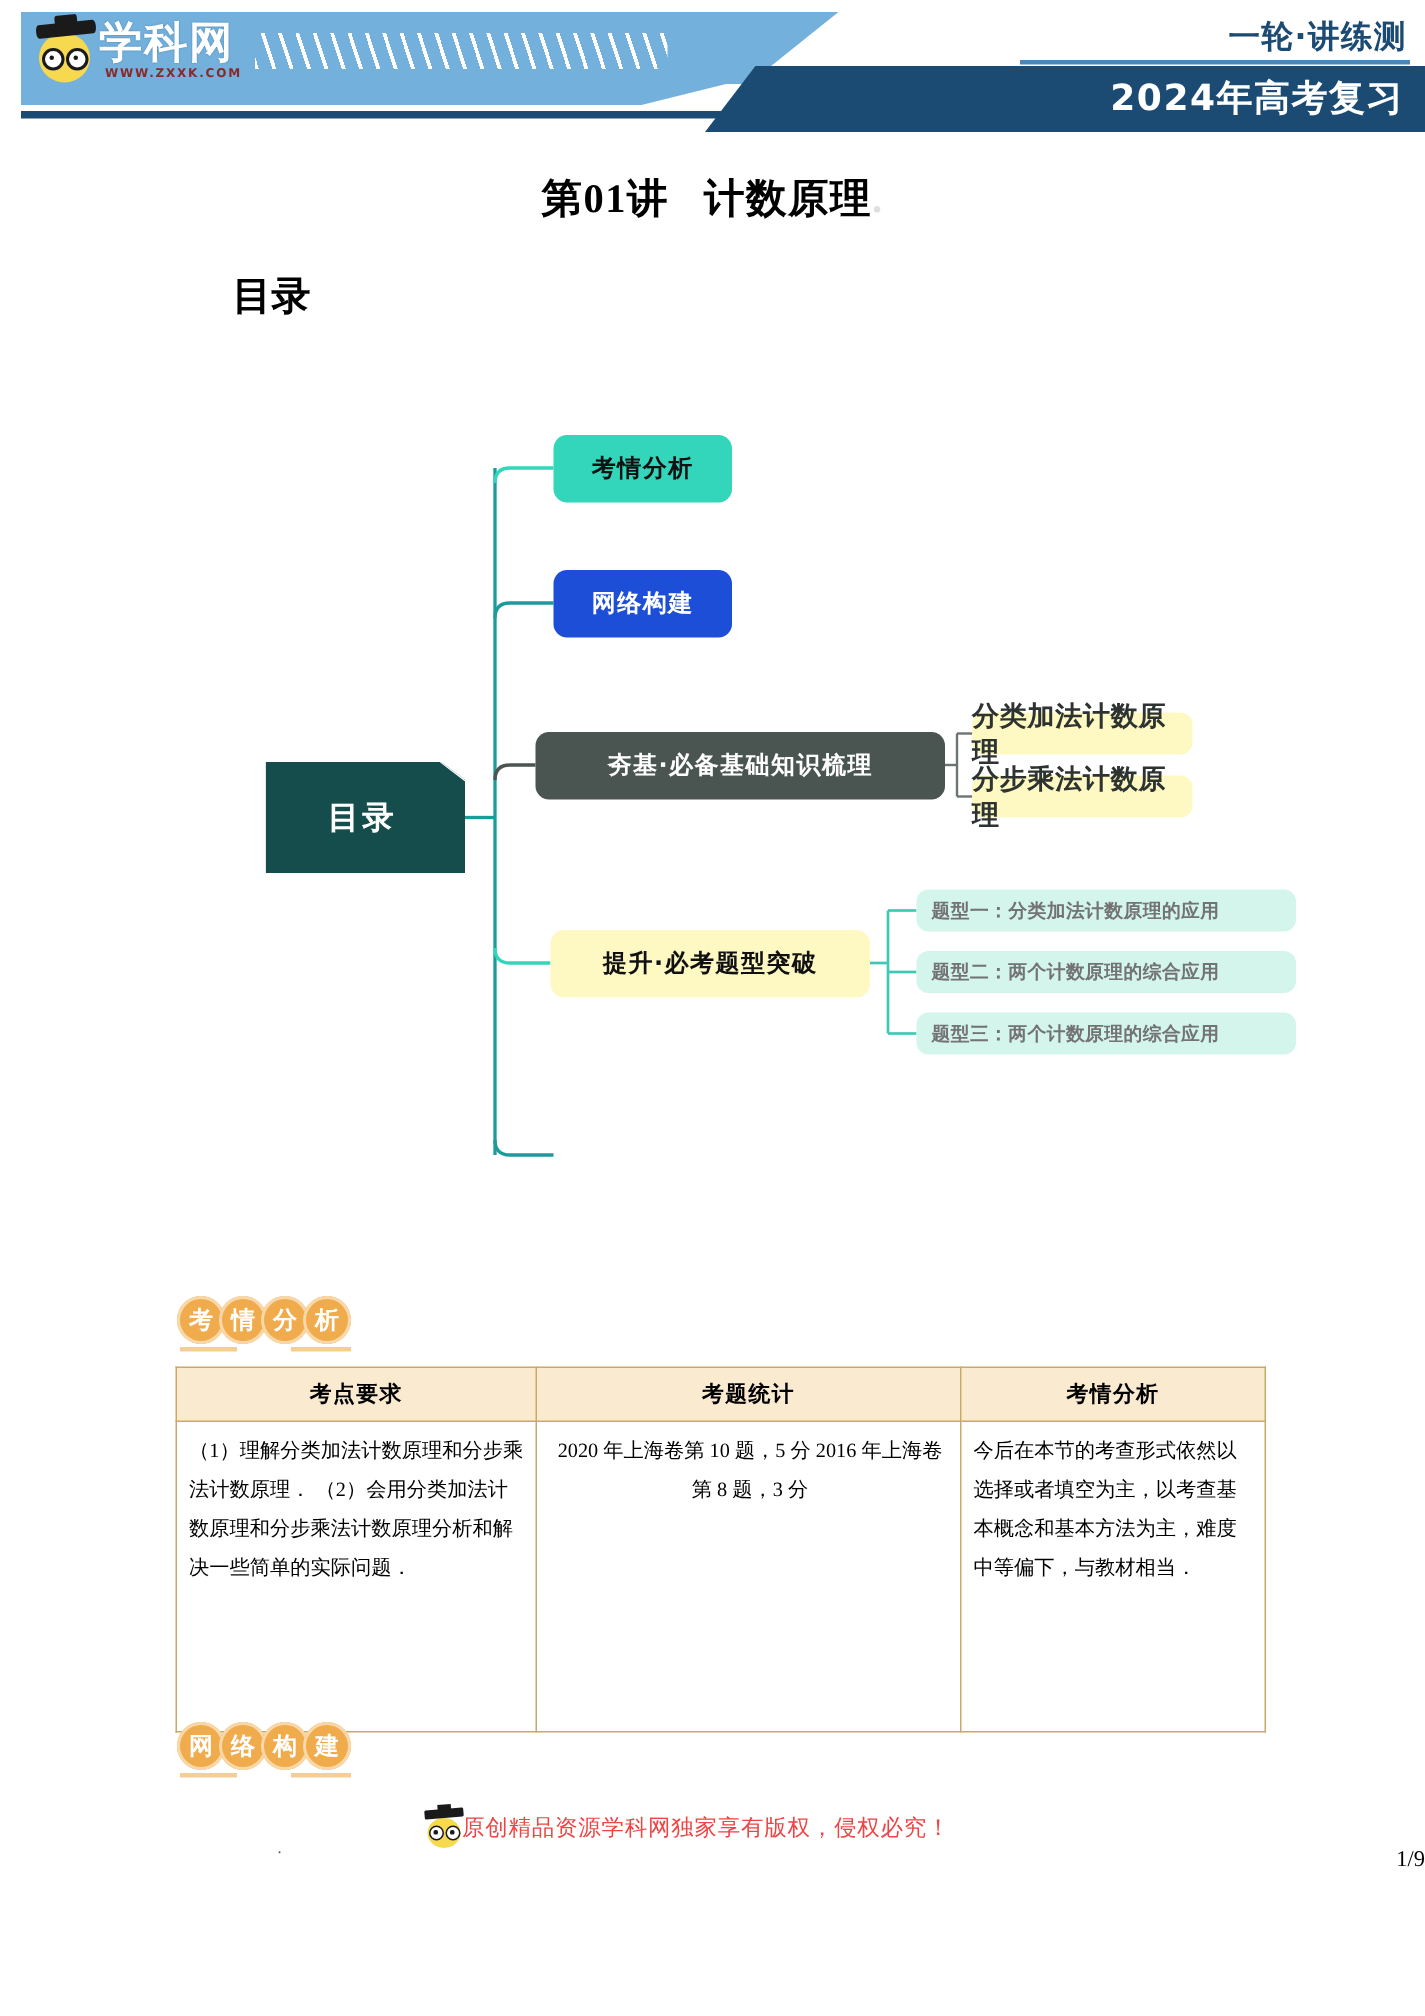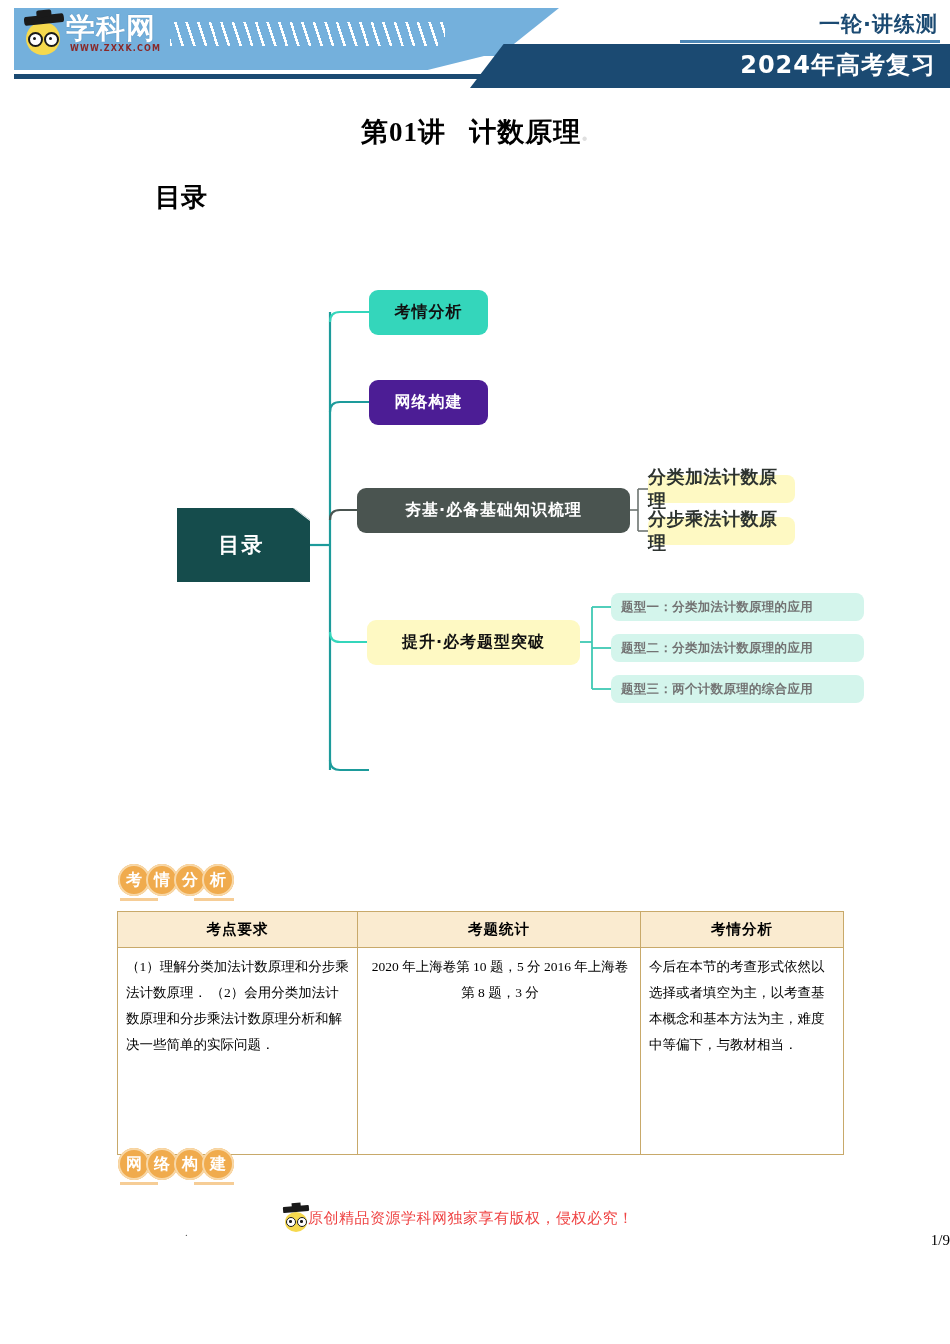--- a/index.html
+++ b/index.html
@@ -97,21 +97,21 @@
     padding-right:4px;
   }
   .n-root .corner{
     position:absolute;right:0;top:0;width:17px;height:13px;background:#ffffff;
     clip-path:polygon(0 0, 100% 100%, 100% 0);
   }
   .n-l1{
     border-radius:9px;font-size:16px;letter-spacing:1px;
   }
   .n-kqfx{left:369px;top:20px;width:119px;height:45px;background:#34d6bb;color:#111;}
-  .n-wlgj{left:369px;top:110px;width:119px;height:45px;background:#4c1d95;color:#fff;}
+  .n-wlgj{left:369px;top:110px;width:119px;height:45px;background:#1d4ed8;color:#fff;}
   .n-hjjc{left:357px;top:218px;width:273px;height:45px;background:#4a5450;color:#fff;}
   .n-tstp{left:367px;top:350px;width:213px;height:45px;background:#fef9c3;color:#111;}
   .n-zgtw{left:369px;top:478px;width:119px;height:45px;background:#1d9b9b;color:#fff;}
 
   .n-l2{
     border-radius:8px;font-size:18px;background:#fef9c3;color:#2d3330;
     letter-spacing:0.5px;
   }
   .n-sub1{left:648px;top:205px;width:147px;height:28px;}
   .n-sub2{left:648px;top:247px;width:147px;height:28px;}
@@ -250,21 +250,21 @@
     <span>分类加法计数原理</span>
   </div>
   <div class="node n-l2 n-sub2">
     <span>分步乘法计数原理</span>
   </div>
 
   <div class="node n-l2b n-t1">
     <span>题型一：分类加法计数原理的应用</span>
   </div>
   <div class="node n-l2b n-t2">
-    <span>题型二：分类加法计数原理的应用</span>
+    <span>题型二：两个计数原理的综合应用</span>
   </div>
   <div class="node n-l2b n-t3">
     <span>题型三：两个计数原理的综合应用</span>
   </div>
 </div>
 
 <div class="badge badge-kqfx">
   <div class="circles">
     <div class="c" style="left:0px;">考</div>
     <div class="c" style="left:28px;">情</div>

